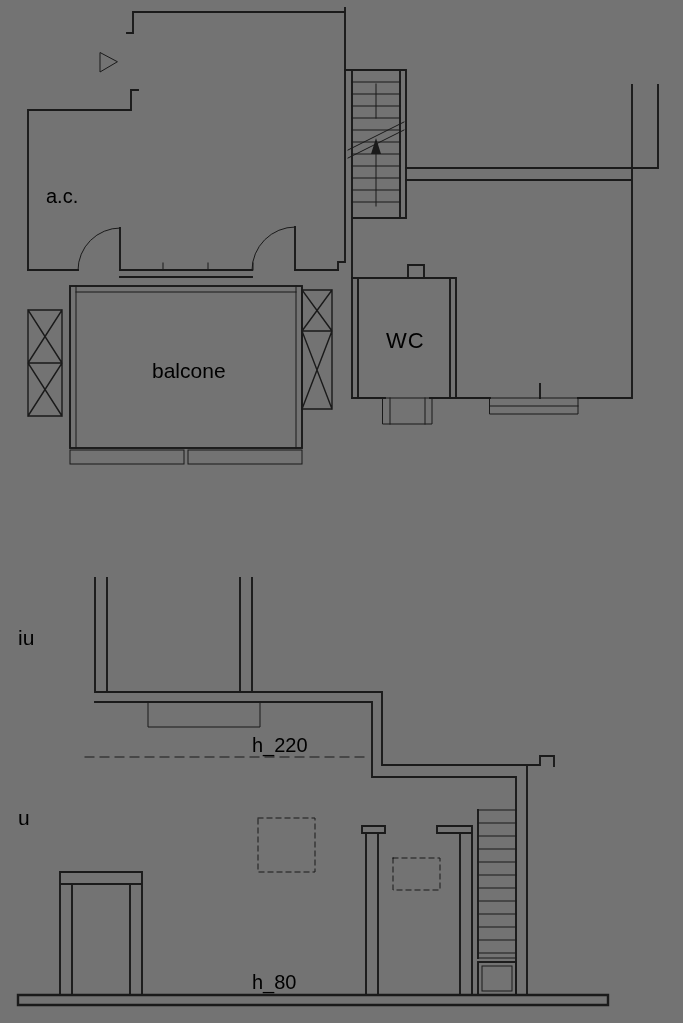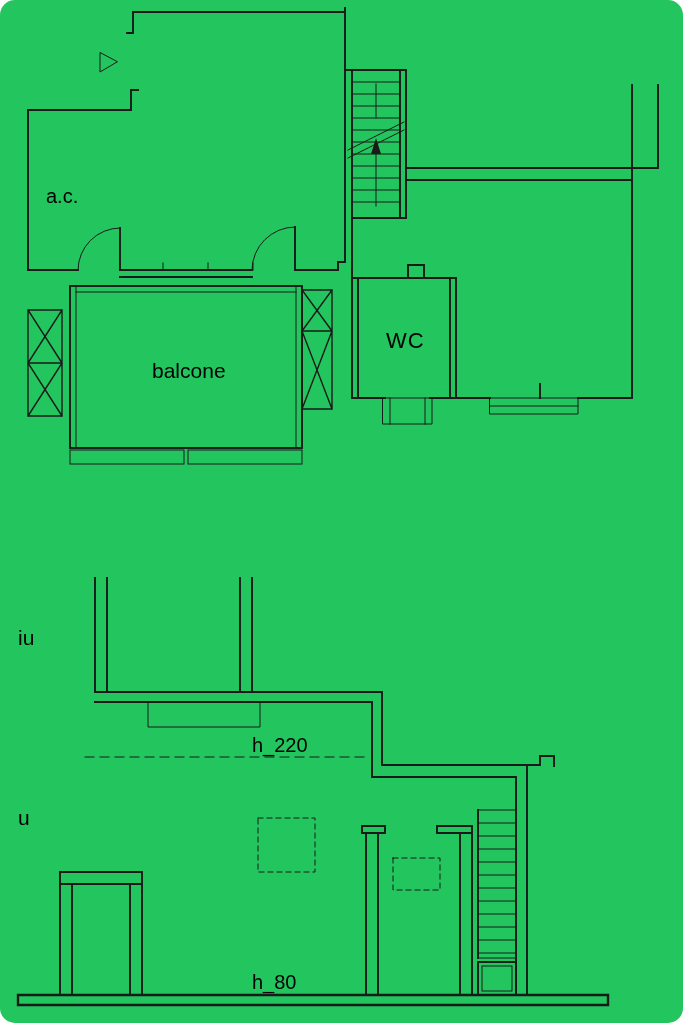--- a/index.html
+++ b/index.html
@@ -1,16 +1,16 @@
 <!DOCTYPE html>
 <html><head>
 <meta charset="utf-8">
 <style>
   html,body{margin:0;padding:0;background:#ffffff;}
-  .canvas{width:683px;height:1023px;position:relative;background:#22c55e;overflow:hidden;border-radius:15px;}
+  .canvas{width:683px;height:1023px;position:relative;background:#737373;overflow:hidden;}
   svg{display:block;}
   .ln{stroke:#1a1a1a;fill:none;stroke-linecap:square;stroke-linejoin:miter;}
   .w1{stroke-width:1;}
   .w15{stroke-width:1.4;}
   .w2{stroke-width:1.9;}
   .w25{stroke-width:2.4;}
   .dashL{stroke-dasharray:9 6;}
   .dashS{stroke-dasharray:5 4;}
   .fillhead{fill:#1a1a1a;stroke:none;}
   .lbl{font-family:"Liberation Sans",sans-serif;fill:#000000;}

